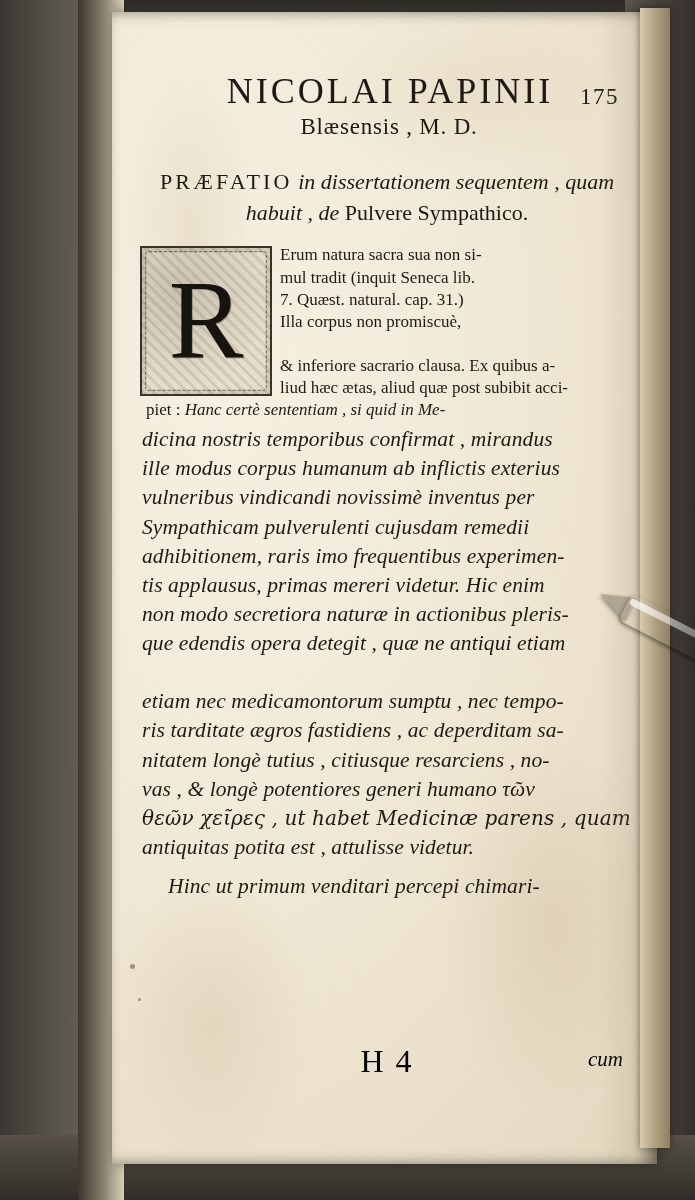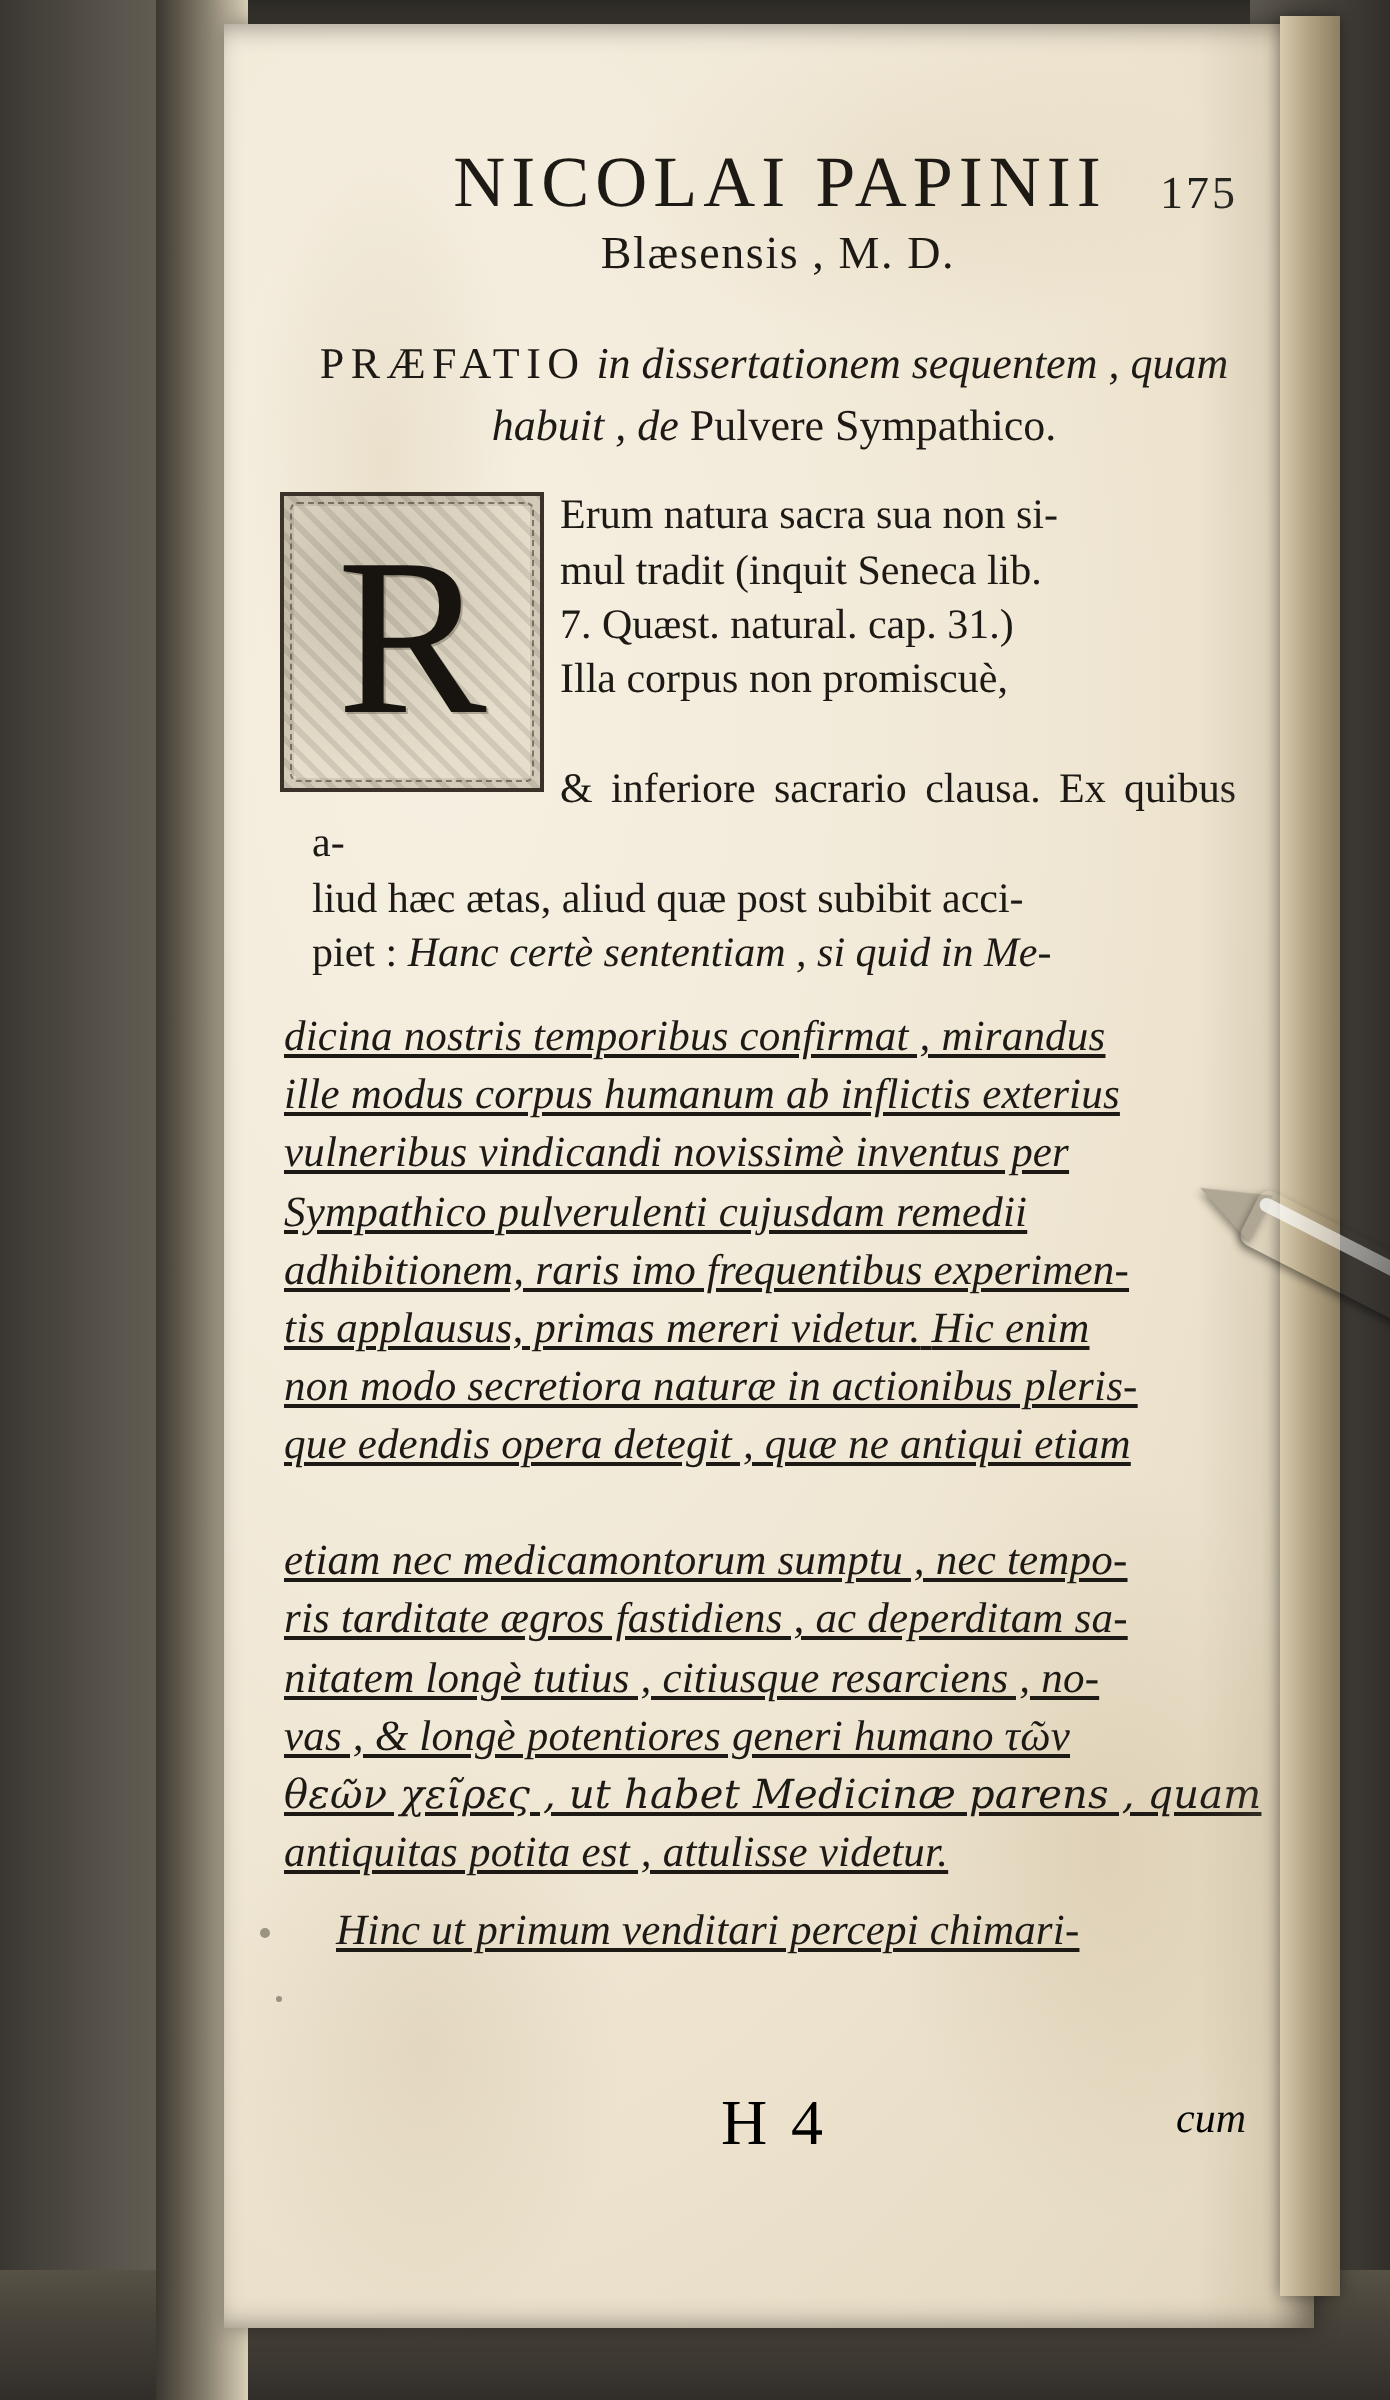--- a/index.html
+++ b/index.html
@@ -172,33 +172,32 @@
     top: 50%;
     transform: translate(-50%,-52%);
     font-family: "Liberation Serif", serif;
     font-size: 112px;
     line-height: 1;
     color: #17140f;
     text-shadow: 1px 1px 0 rgba(80,70,55,0.35);
   }
 
   .roman-para {
-    font-size: 21px;
+    font-size: 17px;
     line-height: 1.30;
     text-align: justify;
-    margin: 14px;
+    margin: 4px;
   }
   .italic-para {
     font-size: 21.5px;
     line-height: 1.355;
     font-style: italic;
     text-align: justify;
     margin: 0;
     letter-spacing: 0.1px;
-    text-decoration: underline;
   }
   .italic-para.indent { text-indent: 26px; }
   .greek { font-family: "DejaVu Serif", serif; font-style: italic; font-size: 20px; }
 
   .sig-line {
     position: absolute;
     left: 30px;
     width: 490px;
     bottom: 84px;
     font-size: 32px;
@@ -300,21 +299,21 @@
         <span>&amp; inferiore sacrario clausa. Ex quibus a-</span><br>
         <span>liud hæc ætas, aliud quæ post subibit acci-</span><br>
         <span>piet :</span>
         <i>Hanc certè sententiam , si quid in Me-</i>
       </p>
 
       <p class="italic-para">
         <span>dicina nostris temporibus confirmat , mirandus</span><br>
         <span>ille modus corpus humanum ab inflictis exterius</span><br>
         <span>vulneribus vindicandi novissimè inventus per</span><br>
-        <span>Sympathico pulverulenti cujusdam remedii</span><br>
+        <span>Sympathicam pulverulenti cujusdam remedii</span><br>
         <span>adhibitionem, raris imo frequentibus experimen-</span><br>
         <span>tis applausus, primas mereri videtur.</span>
         <span>Hic enim</span><br>
         <span>non modo secretiora naturæ in actionibus pleris-</span><br>
         <span>que edendis opera detegit , quæ ne antiqui etiam</span><br>
         <br>
         <span>etiam nec medicamontorum sumptu , nec tempo-</span><br>
         <span>ris tarditate ægros fastidiens , ac deperditam sa-</span><br>
         <span>nitatem longè tutius , citiusque resarciens , no-</span><br>
         <span>vas , &amp; longè potentiores generi humano τῶν</span><br>

